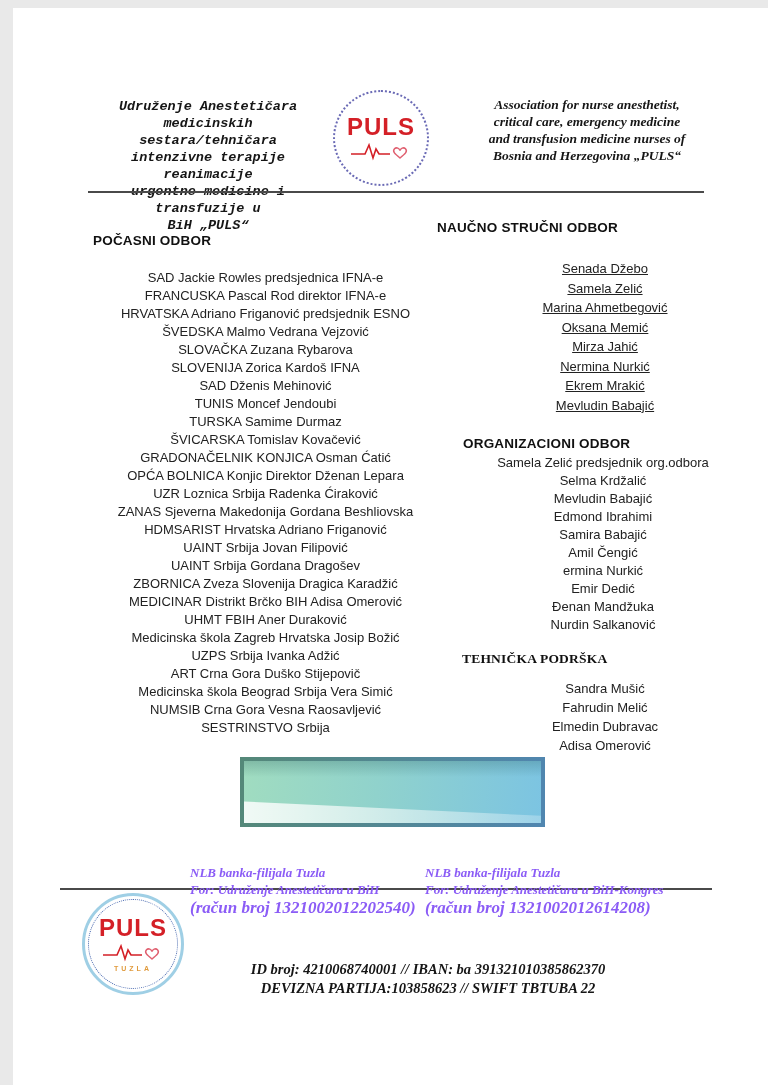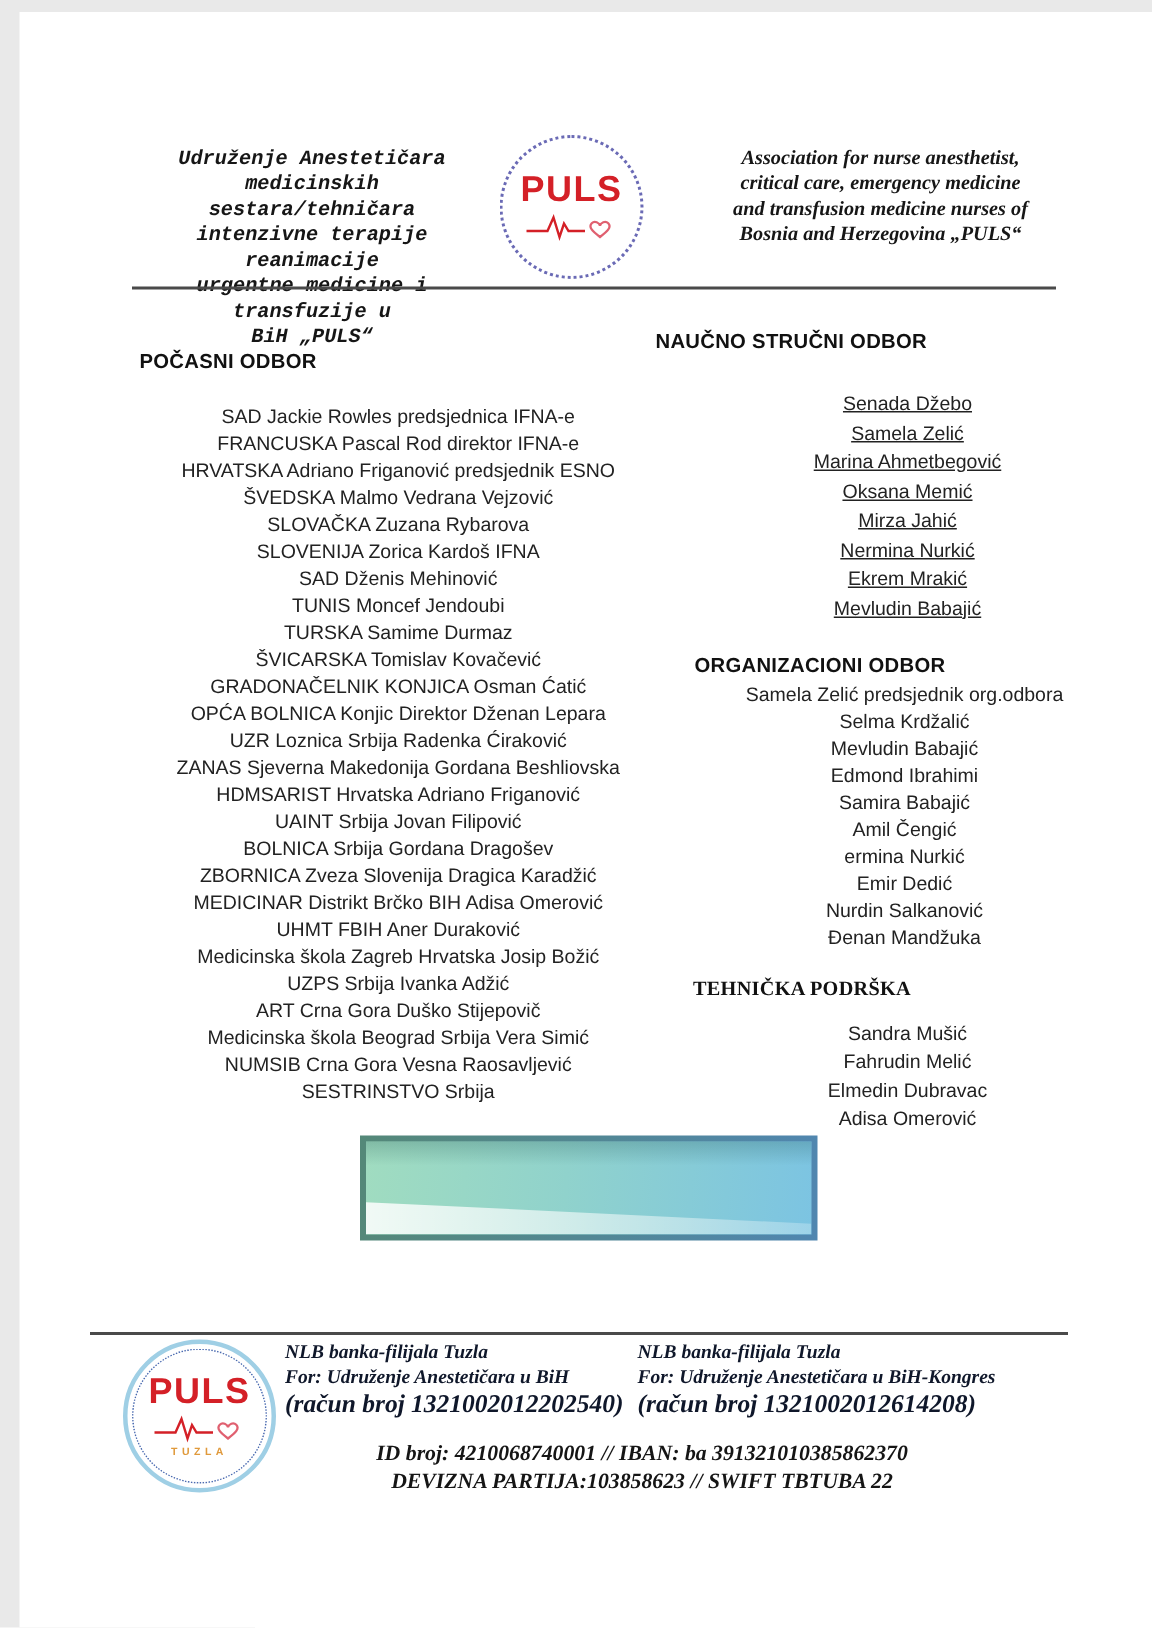--- a/index.html
+++ b/index.html
@@ -82,23 +82,23 @@
   }
   
   .logo-footer{
     left:69px;top:885px;width:102px;height:102px;
     border:3px solid #9fcfe5;
   }
   .logo-footer .inner-dotted{
     position:absolute;inset:3px;border-radius:50%;border:1.5px dotted #4a6ab0;
   }
   .bank-block{
-    position:absolute;top:885px;
+    position:absolute;top:857px;
     font-family:"Liberation Serif", serif;font-weight:bold;font-style:italic;
-    font-size:13px;line-height:16.5px;color:#0f172a;white-space:nowrap;
+    font-size:13px;line-height:16.5px;color:#8b5cf6;white-space:nowrap;
   }
   .bank-block .acct{font-size:17px;line-height:19px;}
   .bank-1{left:177px;}
   .bank-2{left:412px;}
   .footer-ids{
     position:absolute;left:185px;top:952px;width:460px;text-align:center;
     font-family:"Liberation Serif", serif;font-weight:bold;font-style:italic;
     font-size:14.5px;line-height:18.5px;color:#151515;white-space:nowrap;
   }
 </style>
@@ -140,21 +140,21 @@
         <div class="member">SAD Dženis Mehinović</div>
         <div class="member">TUNIS Moncef Jendoubi</div>
         <div class="member">TURSKA Samime Durmaz</div>
         <div class="member">ŠVICARSKA Tomislav Kovačević</div>
         <div class="member">GRADONAČELNIK KONJICA Osman Ćatić</div>
         <div class="member">OPĆA BOLNICA Konjic Direktor Dženan Lepara</div>
         <div class="member">UZR Loznica Srbija Radenka Ćiraković</div>
         <div class="member">ZANAS Sjeverna Makedonija Gordana Beshliovska</div>
         <div class="member">HDMSARIST Hrvatska Adriano Friganović</div>
         <div class="member">UAINT Srbija Jovan Filipović</div>
-        <div class="member">BOLNICA Srbija Gordana Dragošev</div>
+        <div class="member">UAINT Srbija Gordana Dragošev</div>
         <div class="member">ZBORNICA Zveza Slovenija Dragica Karadžić</div>
         <div class="member">MEDICINAR Distrikt Brčko BIH Adisa Omerović</div>
         <div class="member">UHMT FBIH Aner Duraković</div>
         <div class="member">Medicinska škola Zagreb Hrvatska Josip Božić</div>
         <div class="member">UZPS Srbija Ivanka Adžić</div>
         <div class="member">ART Crna Gora Duško Stijepovič</div>
         <div class="member">Medicinska škola Beograd Srbija Vera Simić</div>
         <div class="member">NUMSIB Crna Gora Vesna Raosavljević</div>
         <div class="member">SESTRINSTVO Srbija</div>
       </div>
@@ -176,22 +176,22 @@
     <div class="committee-title org-title-h">ORGANIZACIONI ODBOR</div>
     <div class="members org-members">
         <div class="member">Samela Zelić predsjednik org.odbora</div>
         <div class="member">Selma Krdžalić</div>
         <div class="member">Mevludin Babajić</div>
         <div class="member">Edmond Ibrahimi</div>
         <div class="member">Samira Babajić</div>
         <div class="member">Amil Čengić</div>
         <div class="member">ermina Nurkić</div>
         <div class="member">Emir Dedić</div>
+        <div class="member">Đenan Mandžuka</div>
         <div class="member">Nurdin Salkanović</div>
-        <div class="member">Đenan Mandžuka</div>
       </div>
 
     <div class="committee-title tech-title-h">TEHNIČKA PODRŠKA</div>
     <div class="members tech-members">
         <div class="member">Sandra Mušić</div>
         <div class="member">Fahrudin Melić</div>
         <div class="member">Elmedin Dubravac</div>
         <div class="member">Adisa Omerović</div>
       </div>
   </div>

